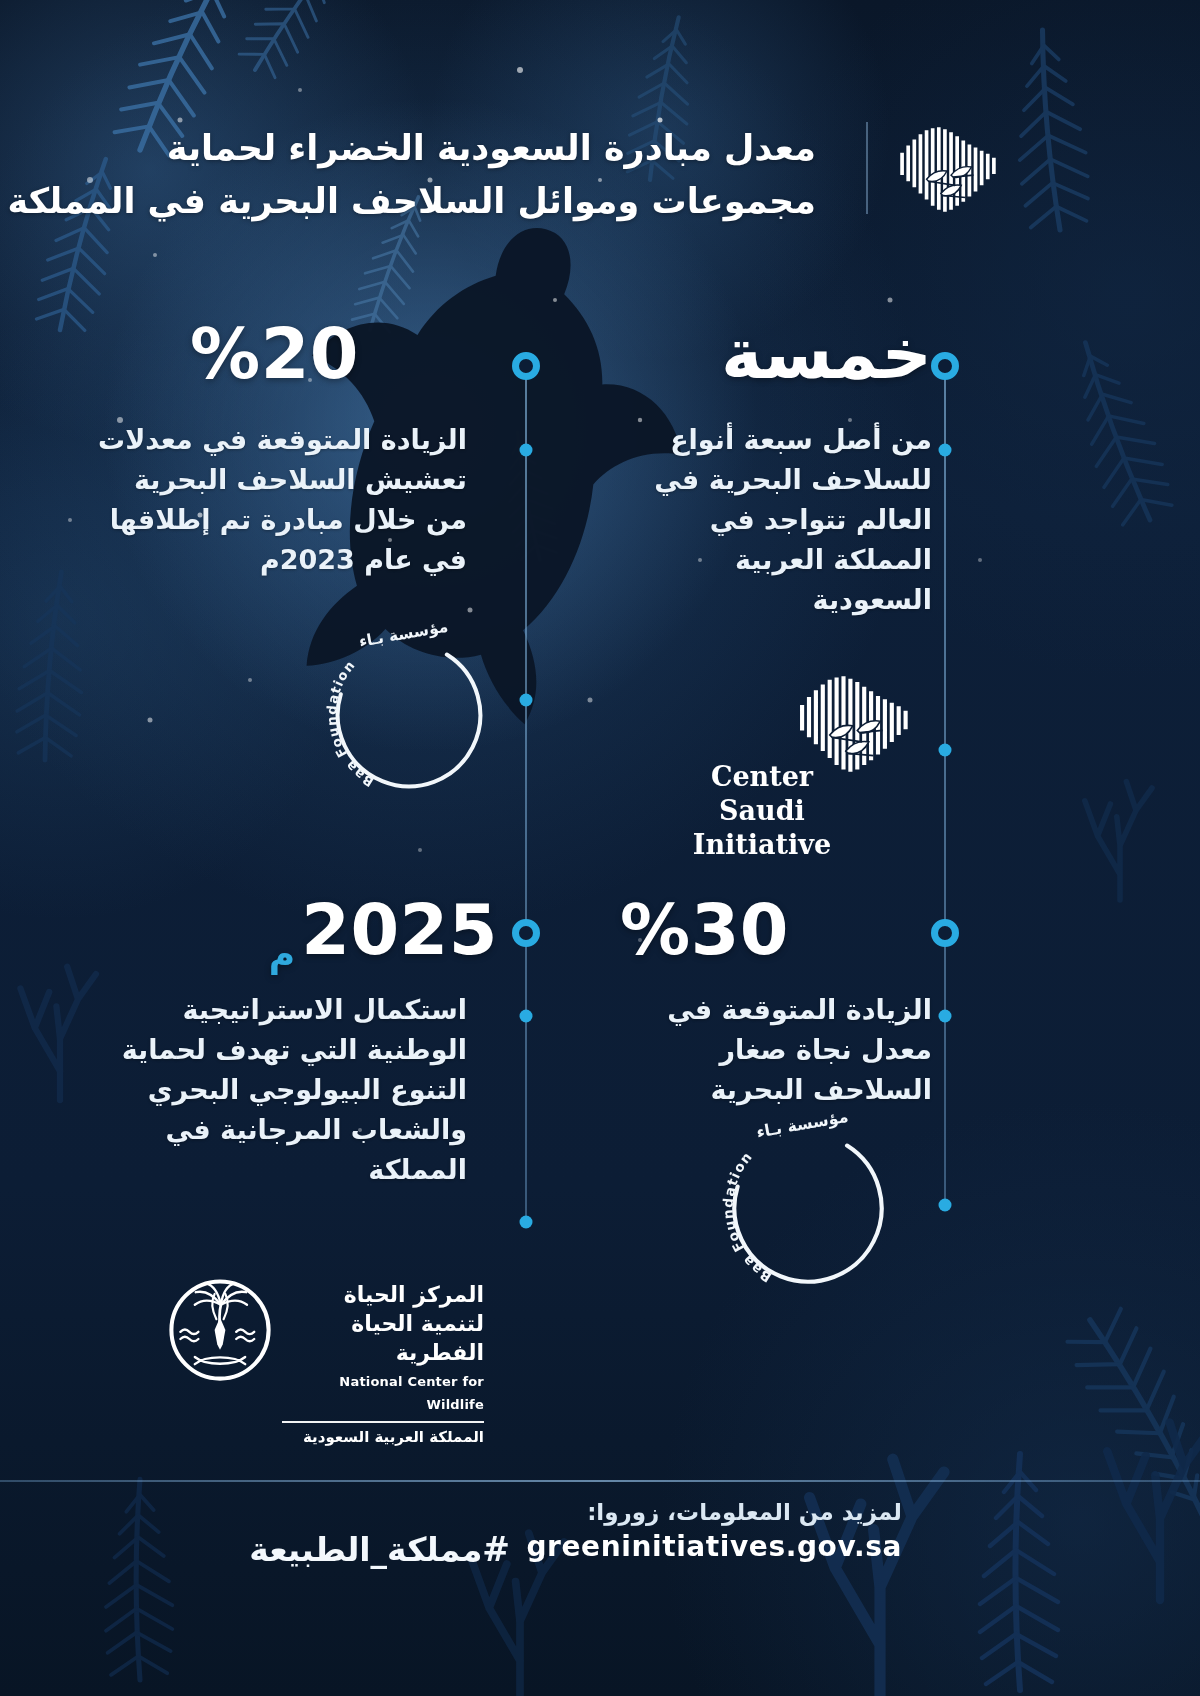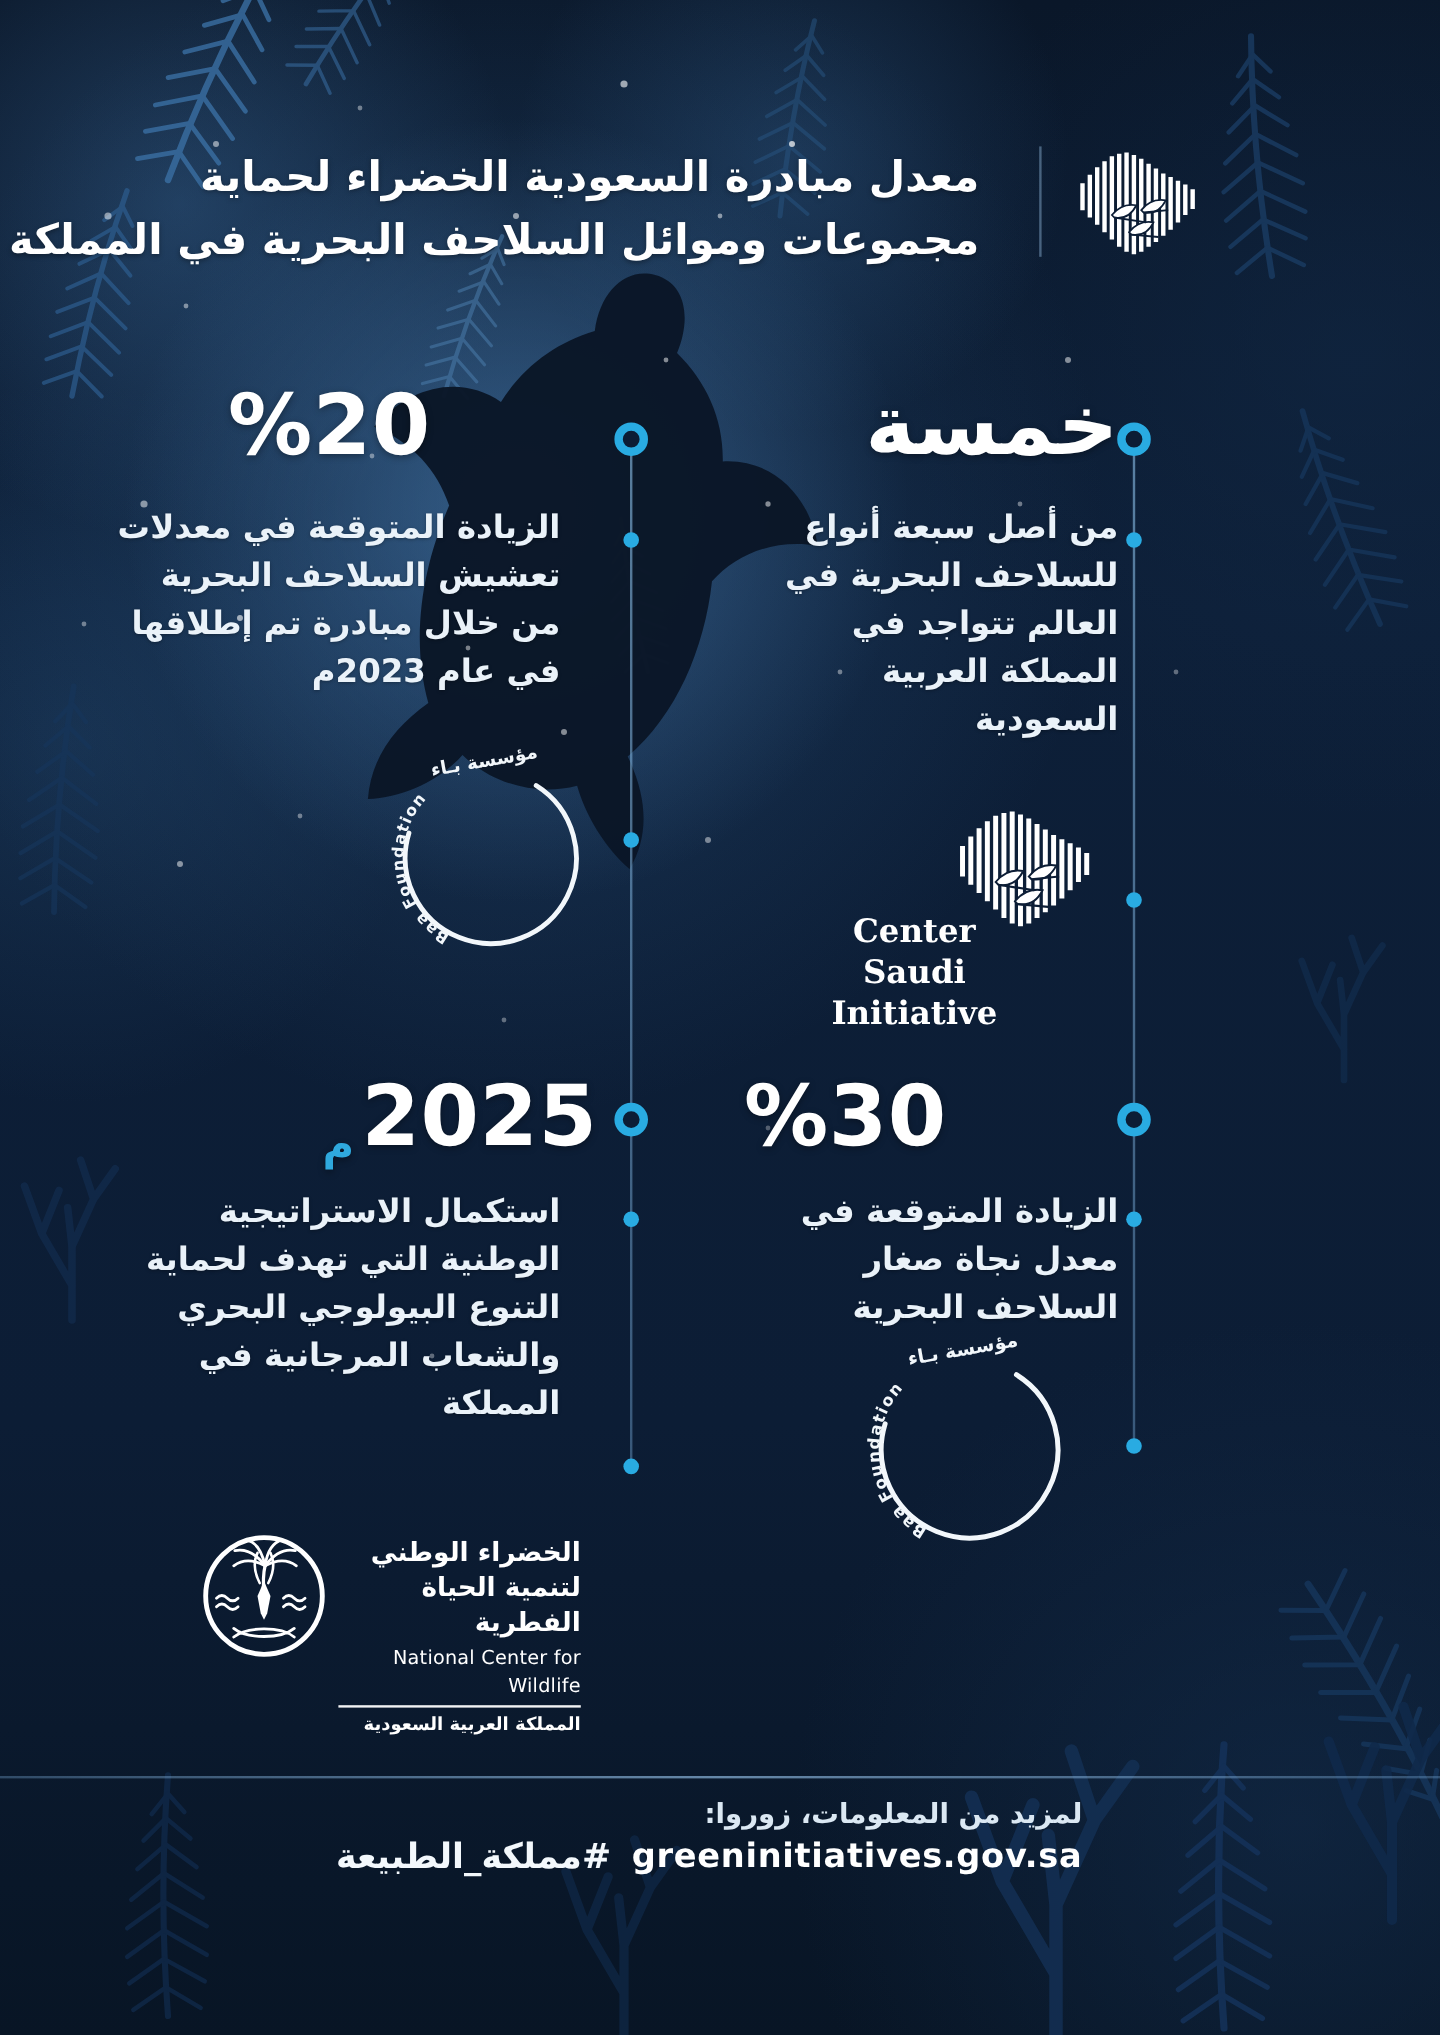--- a/index.html
+++ b/index.html
@@ -27,29 +27,29 @@
          text-shadow:0 1px 4px rgba(0,0,0,.35);}
   .stat-value{font-weight:700;font-size:70px;line-height:76px;letter-spacing:.5px;
               text-shadow:0 2px 6px rgba(0,0,0,.35);}
   .num{direction:ltr;unicode-bidi:isolate;}
   .stat-suffix{color:#2fa9de;font-size:36px;font-weight:700;vertical-align:-12px;margin-right:6px;display:inline-block;}
   .stat-desc{font-weight:700;font-size:27px;line-height:40px;text-align:right;color:#eaf2f9;
              text-shadow:0 1px 3px rgba(0,0,0,.3);}
   .sgi-text{font-family:"DejaVu Serif",serif;font-weight:700;font-size:27px;line-height:34px;text-align:center;}
   .ncw-text{text-align:right;}
   .ncw-ar{font-weight:700;font-size:22px;line-height:29px;}
-  .ncw-en{font-weight:400;font-size:16px;line-height:23px;letter-spacing:.2px;margin-top:3px;}
+  .ncw-en{font-weight:700;font-size:13px;line-height:23px;letter-spacing:.2px;margin-top:3px;}
   .ncw-sep{height:2px;background:#fff;opacity:.95;margin:5px 0 4px 0;}
   .ncw-country{font-size:15px;line-height:21px;font-weight:700;}
   .hdr-divider{position:absolute;width:2px;background:rgba(145,185,220,.45);}
   .footer-rule{position:absolute;left:0;width:1200px;height:2px;
                background:linear-gradient(90deg,rgba(120,170,215,.35),rgba(150,195,235,.65),rgba(120,170,215,.35));}
   .footer-label{font-size:23px;line-height:31px;color:#dbe8f3;font-weight:700;}
   .footer-url{font-size:28px;line-height:38px;color:#fff;font-weight:700;text-align:right;letter-spacing:.6px;direction:ltr;}
-  .hashtag{font-size:29px;font-weight:700;text-align:left;color:#f3f8fc;}
+  .hashtag{font-size:33px;font-weight:700;text-align:left;color:#f3f8fc;}
 </style>
 </head>
 <body>
 
 <div class="poster">
 
   <svg width="0" height="0" style="position:absolute" aria-hidden="true">
     <defs>
       <g id="fern" fill="none" stroke-linecap="round">
         <path d="M0,0 C3,40 3,80 0,118" stroke-width="3"></path>
@@ -200,21 +200,21 @@
 
   <div class="abs stat-value rtl" style="left:160px;top:892px;width:338px">
     <span class="num">2025</span><span class="stat-suffix">م</span>
   </div>
   <div class="abs stat-desc rtl" style="left:95px;top:990px;width:372px">استكمال الاستراتيجية الوطنية التي تهدف لحماية التنوع البيولوجي البحري والشعاب المرجانية في المملكة</div>
 
   <svg class="abs" style="left:166px;top:1276px" width="108" height="108" viewBox="0 0 120 120">
     <use href="#ncw-mark"></use>
   </svg>
   <div class="abs ncw-text" style="left:282px;top:1280px;width:202px">
-    <div class="ncw-ar rtl">الخضراء الوطني</div>
+    <div class="ncw-ar rtl">المركز الحياة</div>
     <div class="ncw-ar rtl">لتنمية الحياة الفطرية</div>
     <div class="ncw-en">National Center for Wildlife</div>
     <div class="ncw-sep"></div>
     <div class="ncw-country rtl">المملكة العربية السعودية</div>
   </div>
 
   <svg class="abs" style="left:712px;top:1112px" width="192" height="192" viewBox="0 0 120 120">
     <use href="#baa-mark"></use>
   </svg>
 

